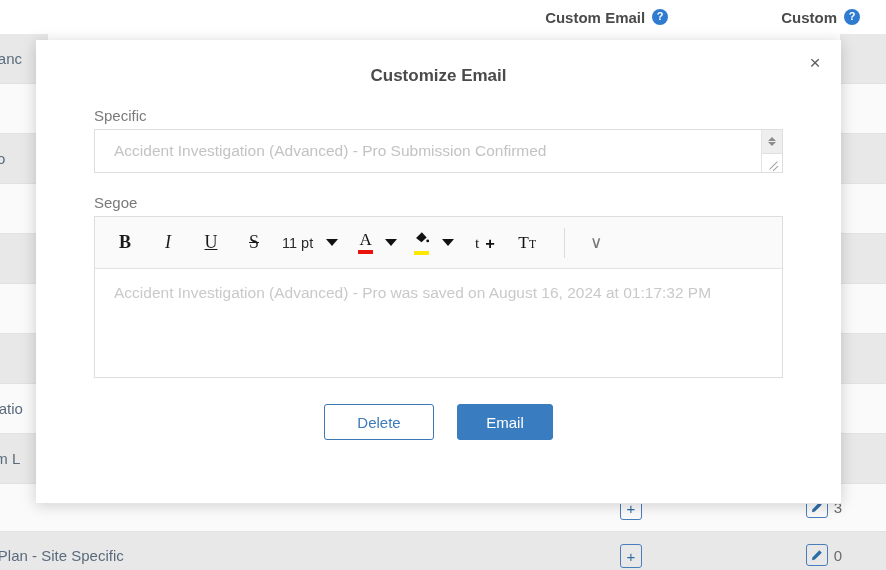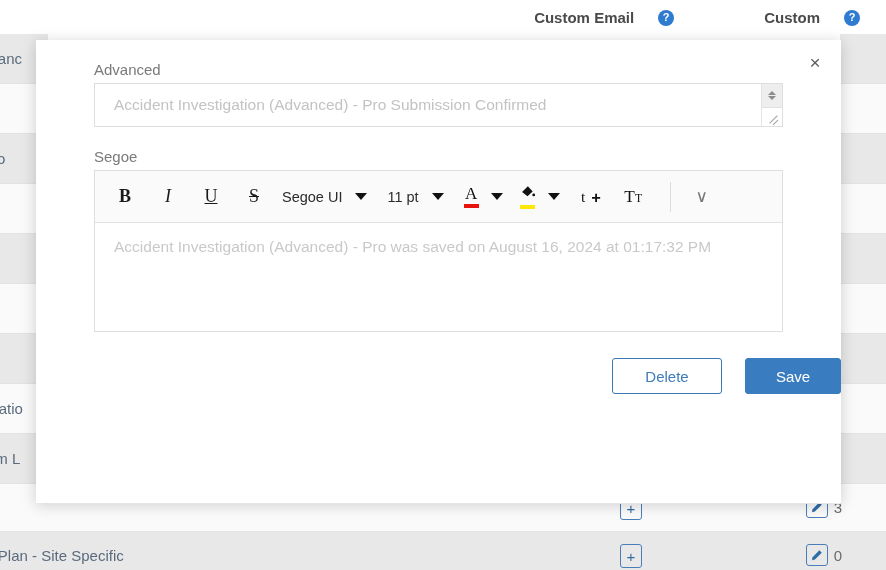--- a/index.html
+++ b/index.html
@@ -13,23 +13,23 @@
   
   #page-root { position: relative; width: 886px; height: 570px; background: #fff; }
 
   .bg-topbar {
     position: absolute; left: 0; top: 0; width: 886px; height: 34px;
     background: #ffffff;
     display: flex; align-items: center; justify-content: flex-end;
     padding-right: 26px;
   }
   .bg-topbar-item {
-    display: flex; align-items: flex-end; gap: 24px;
+    display: flex; align-items: flex-start; gap: 7px;
     font-size: 15px; font-weight: bold; color: #4a4a4a;
-    margin-left: 90px;
+    margin-left: 113px;
   }
   .help-icon {
     width: 16px; height: 16px; border-radius: 50%;
     background: #2e7bd0; color: #fff;
     font-size: 11px; font-weight: bold;
     display: inline-flex; align-items: center; justify-content: center;
     line-height: 1;
   }
 
   .bg-table {
@@ -209,21 +209,21 @@
   .editor-body {
     height: 108px;
     padding: 14px 19px;
     font-size: 15.5px; line-height: 1.35;
     color: #c9c9c9;
     background: #fff;
     overflow: hidden;
   }
 
   .modal-actions {
-    display: flex; justify-content: flex-end; gap: 23px;
+    display: flex; justify-content: center; gap: 23px;
     margin-top: 26px;
   }
   .btn {
     font-family: "Liberation Sans", sans-serif;
     font-size: 15px; cursor: pointer;
     height: 36px; border-radius: 3px;
   }
   .btn-delete {
     width: 110px; background: #ffffff;
     border: 1px solid #3c78b4; color: #3d7ab8;
@@ -311,23 +311,24 @@
   </div>
 
   <div class="bg-white-panel">
     <span class="bg-panel-chevron">∨</span>
   </div>
 
   <div class="modal">
 
     <button class="modal-close">×</button>
 
+    <div class="modal-title">Customize Email</div>
 
     <div class="field-block">
-      <div class="field-label">Advanced</div>
+      <div class="field-label">Specific</div>
       <div class="subject-wrap">
         <input class="subject-input" type="text" placeholder="Accident Investigation (Advanced) - Pro Submission Confirmed" style="">
         <span class="subject-spin">
           <span class="spin-arrows">
             <span class="tri-up"></span>
             <span class="tri-down"></span>
           </span>
           <span class="resize-grip"></span>
         </span>
       </div>
@@ -337,24 +338,20 @@
       <div class="field-label">Segoe</div>
 
       <div class="editor-box">
         <div class="editor-toolbar">
 
           <button class="tb-btn bold">B</button>
           <button class="tb-btn italic">I</button>
           <button class="tb-btn underline">U</button>
           <button class="tb-btn strike">S</button>
 
-          <span class="tb-select">
-            <span>Segoe UI</span>
-            <span class="caret"></span>
-          </span>
 
           <span class="tb-select">
             <span>11 pt</span>
             <span class="caret"></span>
           </span>
 
           <span class="tb-color">
             <span class="color-a">
               <span class="glyph">A</span>
               <span class="bar" style="background:#e8140c;"></span>
@@ -393,16 +390,16 @@
 
           <button class="tb-more">∨</button>
         </div>
 
         <div class="editor-body">Accident Investigation (Advanced) - Pro was saved on August 16, 2024 at 01:17:32 PM</div>
       </div>
     </div>
 
     <div class="modal-actions">
       <button class="btn btn-delete">Delete</button>
-      <button class="btn btn-save">Save</button>
+      <button class="btn btn-save">Email</button>
     </div>
   </div>
 </div>
 
 </body></html>

